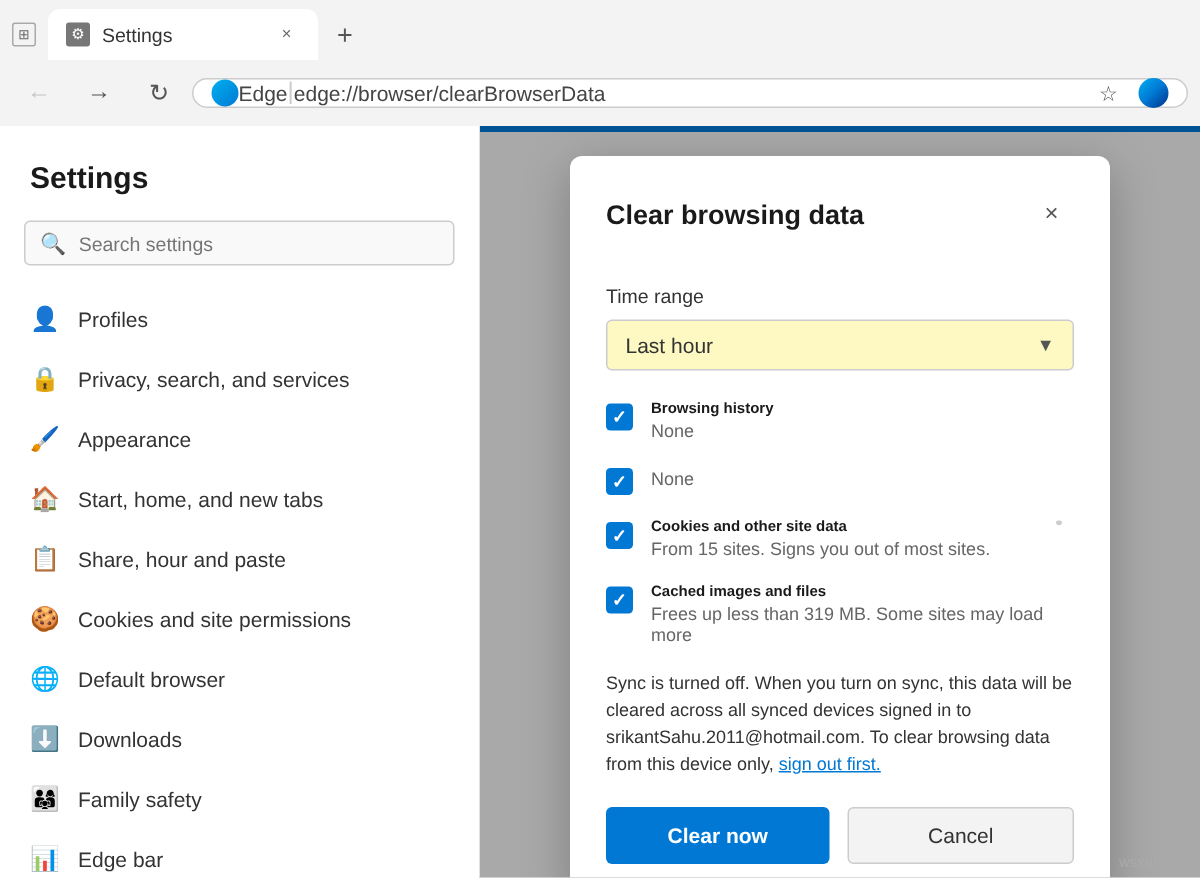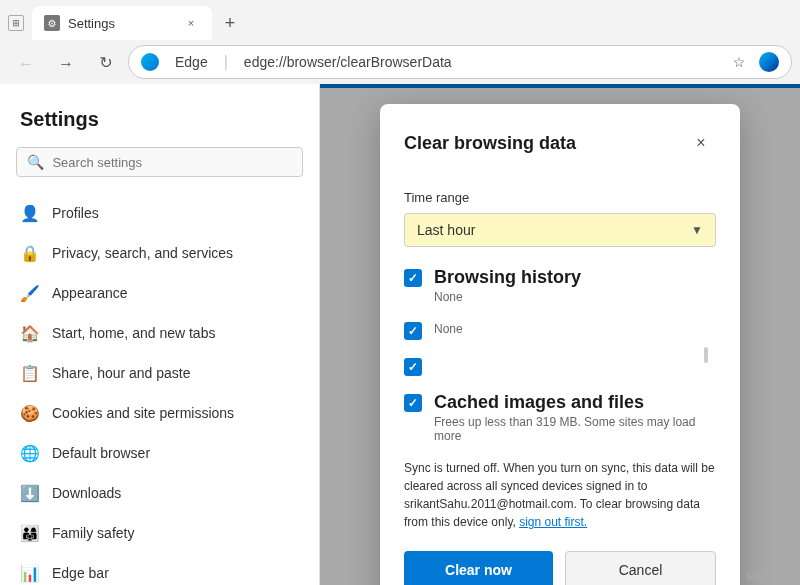--- a/index.html
+++ b/index.html
@@ -9,21 +9,21 @@
     .browser-chrome { background: #f3f3f3; }
     .tab-bar { display: flex; align-items: center; height: 40px; padding: 6px 8px 0; gap: 4px; background: #f3f3f3; }
     .tab { display: flex; align-items: center; background: #fff; border-radius: 8px 8px 0 0; padding: 0 12px; height: 34px; min-width: 180px; gap: 8px; font-size: 13px; color: #333; }
     .tab .tab-icon { width: 16px; height: 16px; background: #777; border-radius: 2px; display: flex; align-items: center; justify-content: center; font-size: 9px; color: #fff; flex-shrink: 0; }
     .tab .tab-title { flex: 1; font-size: 13px; }
     .tab .tab-close { width: 18px; height: 18px; border-radius: 50%; display: flex; align-items: center; justify-content: center; font-size: 11px; color: #666; cursor: pointer; }
     .new-tab-btn { width: 28px; height: 28px; border: none; background: transparent; cursor: pointer; display: flex; align-items: center; justify-content: center; border-radius: 4px; font-size: 18px; color: #555; }
     .nav-btn { width: 36px; height: 36px; border: none; background: transparent; cursor: pointer; border-radius: 4px; display: flex; align-items: center; justify-content: center; font-size: 16px; color: #555; }
     .nav-btn.disabled { opacity: 0.3; cursor: default; }
     .address-bar-row { display: flex; align-items: center; padding: 4px 8px; gap: 4px; height: 44px; }
-    .address-bar { flex: 1; display: flex; align-items: center; background: #fff; border: 1px solid #ccc; border-radius: 20px; padding: 0 12px; height: 34px; gap: 16px; }
+    .address-bar { flex: 1; display: flex; align-items: center; background: #fff; border: 1px solid #ccc; border-radius: 20px; padding: 0 12px; height: 20px; gap: 0; }
     .address-text { font-size: 14px; color: #444; flex: 1; }
     .address-icons { display: flex; gap: 6px; align-items: center; }
     .addr-icon-btn { width: 28px; height: 28px; border: none; background: transparent; cursor: pointer; border-radius: 4px; display: flex; align-items: center; justify-content: center; font-size: 14px; color: #555; }
 
     
     .main-layout { display: flex; height: calc(585px - 84px); }
 
     
     .sidebar { width: 320px; background: #fff; overflow-y: auto; border-right: 1px solid #e0e0e0; padding: 16px 0; }
     .sidebar-title { font-size: 20px; font-weight: 600; color: #1a1a1a; padding: 8px 20px 16px; }
@@ -46,21 +46,21 @@
 
     .time-range-label { font-size: 13px; color: #333; margin-bottom: 8px; }
     .time-range-select { display: flex; align-items: center; justify-content: space-between; border: 1px solid #ccc; border-radius: 4px; padding: 8px 12px; cursor: pointer; background: #fef9c3; margin-bottom: 20px; }
     .time-range-value { font-size: 14px; color: #333; }
     .dropdown-arrow { font-size: 12px; color: #555; }
 
     
     .check-item { display: flex; align-items: flex-start; gap: 12px; margin-bottom: 16px; }
     .check-box { width: 18px; height: 18px; background: #0078d4; border-radius: 3px; display: flex; align-items: center; justify-content: center; flex-shrink: 0; margin-top: 2px; }
     .check-box::after { content: '✓'; color: #fff; font-size: 12px; font-weight: bold; }
-    .check-content .check-label { font-size: 18px; font-weight: 600; color: #1a1a1a; }
+    .check-content .check-label { font-size: 10px; font-weight: 600; color: #1a1a1a; }
     .check-content .check-desc { font-size: 12px; color: #666; margin-top: 2px; }
 
     
     .modal-scroll { position: absolute; right: 8px; top: 80px; bottom: 80px; width: 4px; background: #ccc; border-radius: 2px; }
 
     .sync-text { font-size: 12px; color: #333; line-height: 1.5; margin: 8px 0 20px; }
     .sync-text a { color: #0078d4; text-decoration: underline; cursor: pointer; }
 
     .modal-actions { display: flex; gap: 12px; }
     .btn-clear { flex: 1; padding: 10px; background: #0078d4; color: #fff; border: none; border-radius: 4px; font-size: 14px; font-weight: 600; cursor: pointer; }
@@ -187,20 +187,24 @@
 
           <div class="check-item">
             <div class="check-box"></div>
             <div class="check-content">
               <div class="check-desc">None</div>
             </div>
           </div>
 
           <div class="check-item">
             <div class="check-box"></div>
+            <div class="check-content">
+              <div class="check-label">Cookies and other site data</div>
+              <div class="check-desc">From 15 sites. Signs you out of most sites.</div>
+            </div>
           </div>
 
           <div class="check-item">
             <div class="check-box"></div>
             <div class="check-content">
               <div class="check-label">Cached images and files</div>
               <div class="check-desc">Frees up less than 319 MB. Some sites may load more</div>
             </div>
           </div>
 

